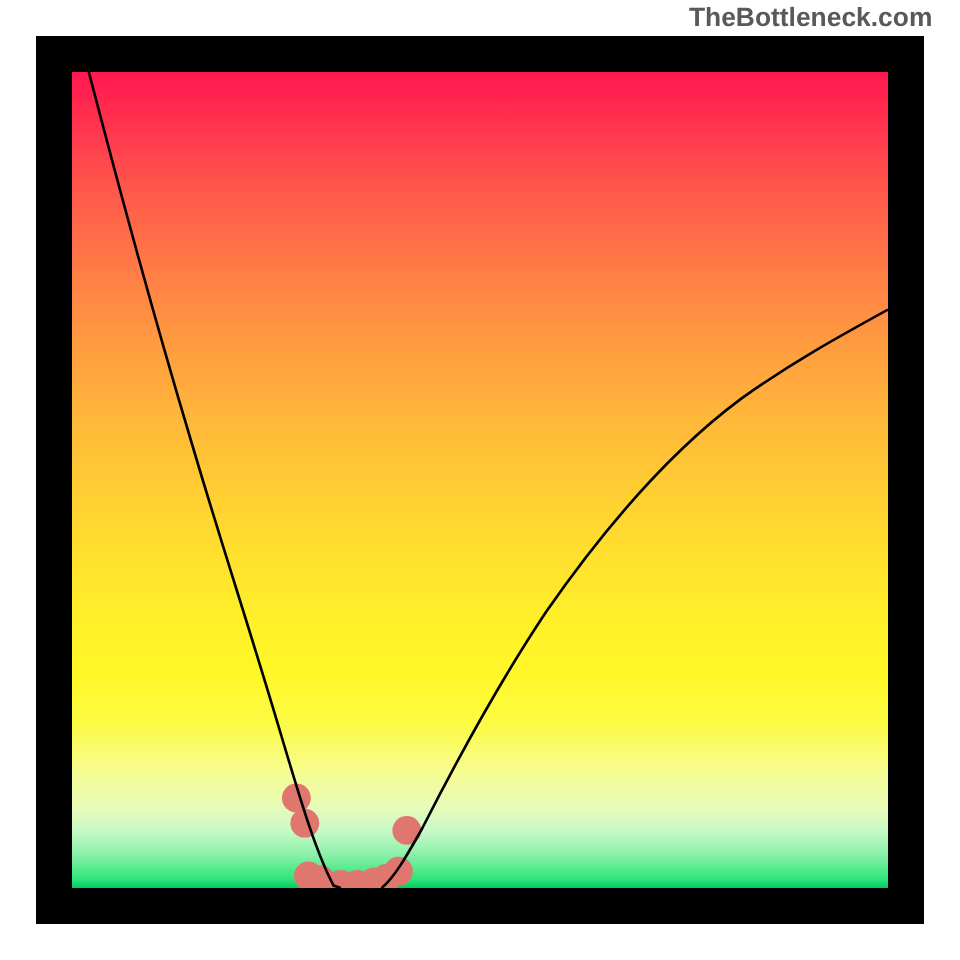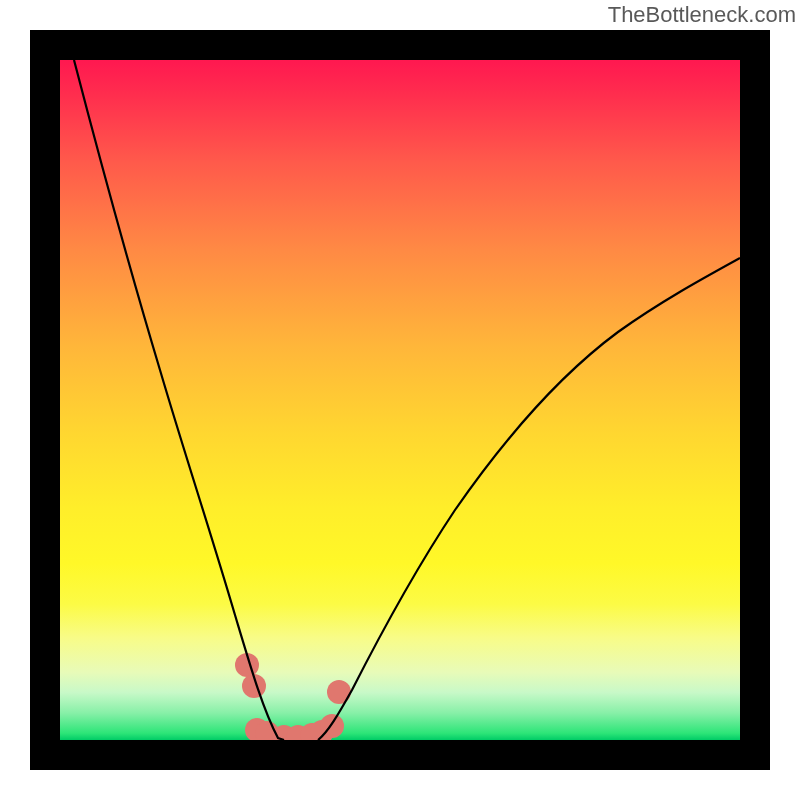--- a/index.html
+++ b/index.html
@@ -9,24 +9,24 @@
     font-family: Arial, sans-serif;
   }
   .container {
     width: 800px;
     height: 800px;
     position: relative;
   }
   .watermark {
     position: absolute;
     top: 2px;
-    right: 4px;
+    right: 23px;
     font-size: 22px;
     color: #595959;
-    font-weight: normal;
+    font-weight: bold;
     z-index: 10;
   }
   .plot-area {
     position: absolute;
     left: 30px;
     top: 30px;
     width: 740px;
     height: 740px;
     border: 30px solid #000000;
     box-sizing: border-box;

